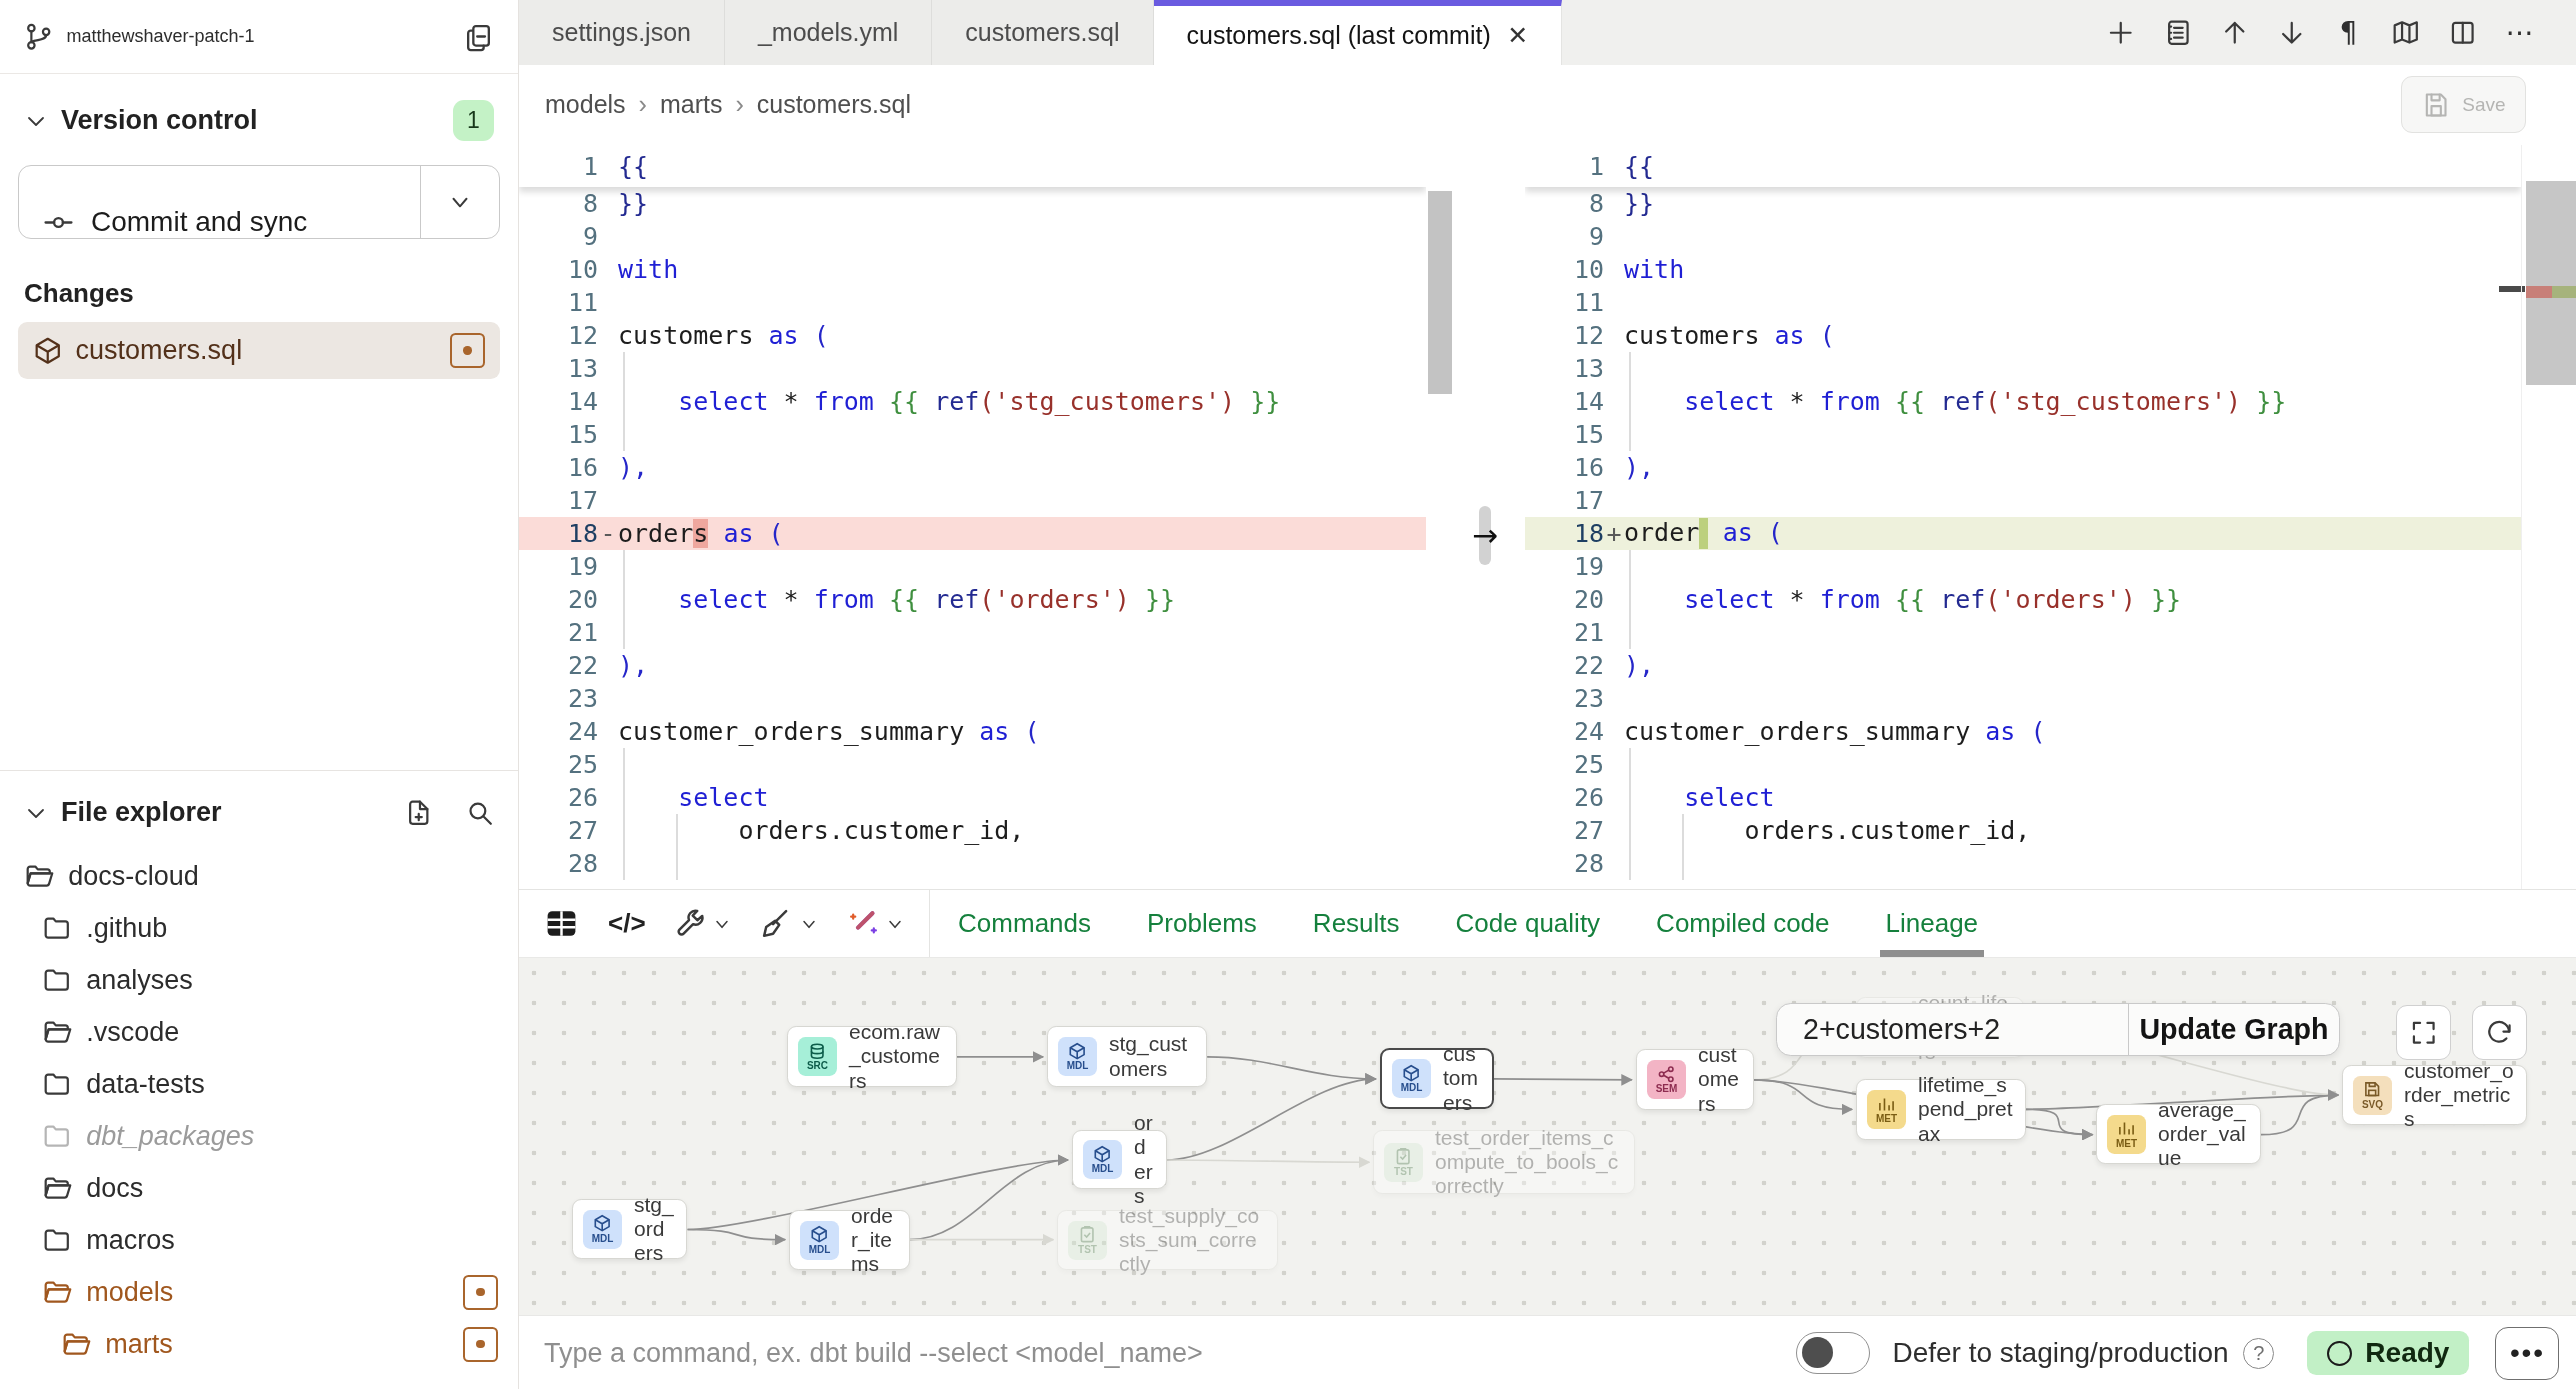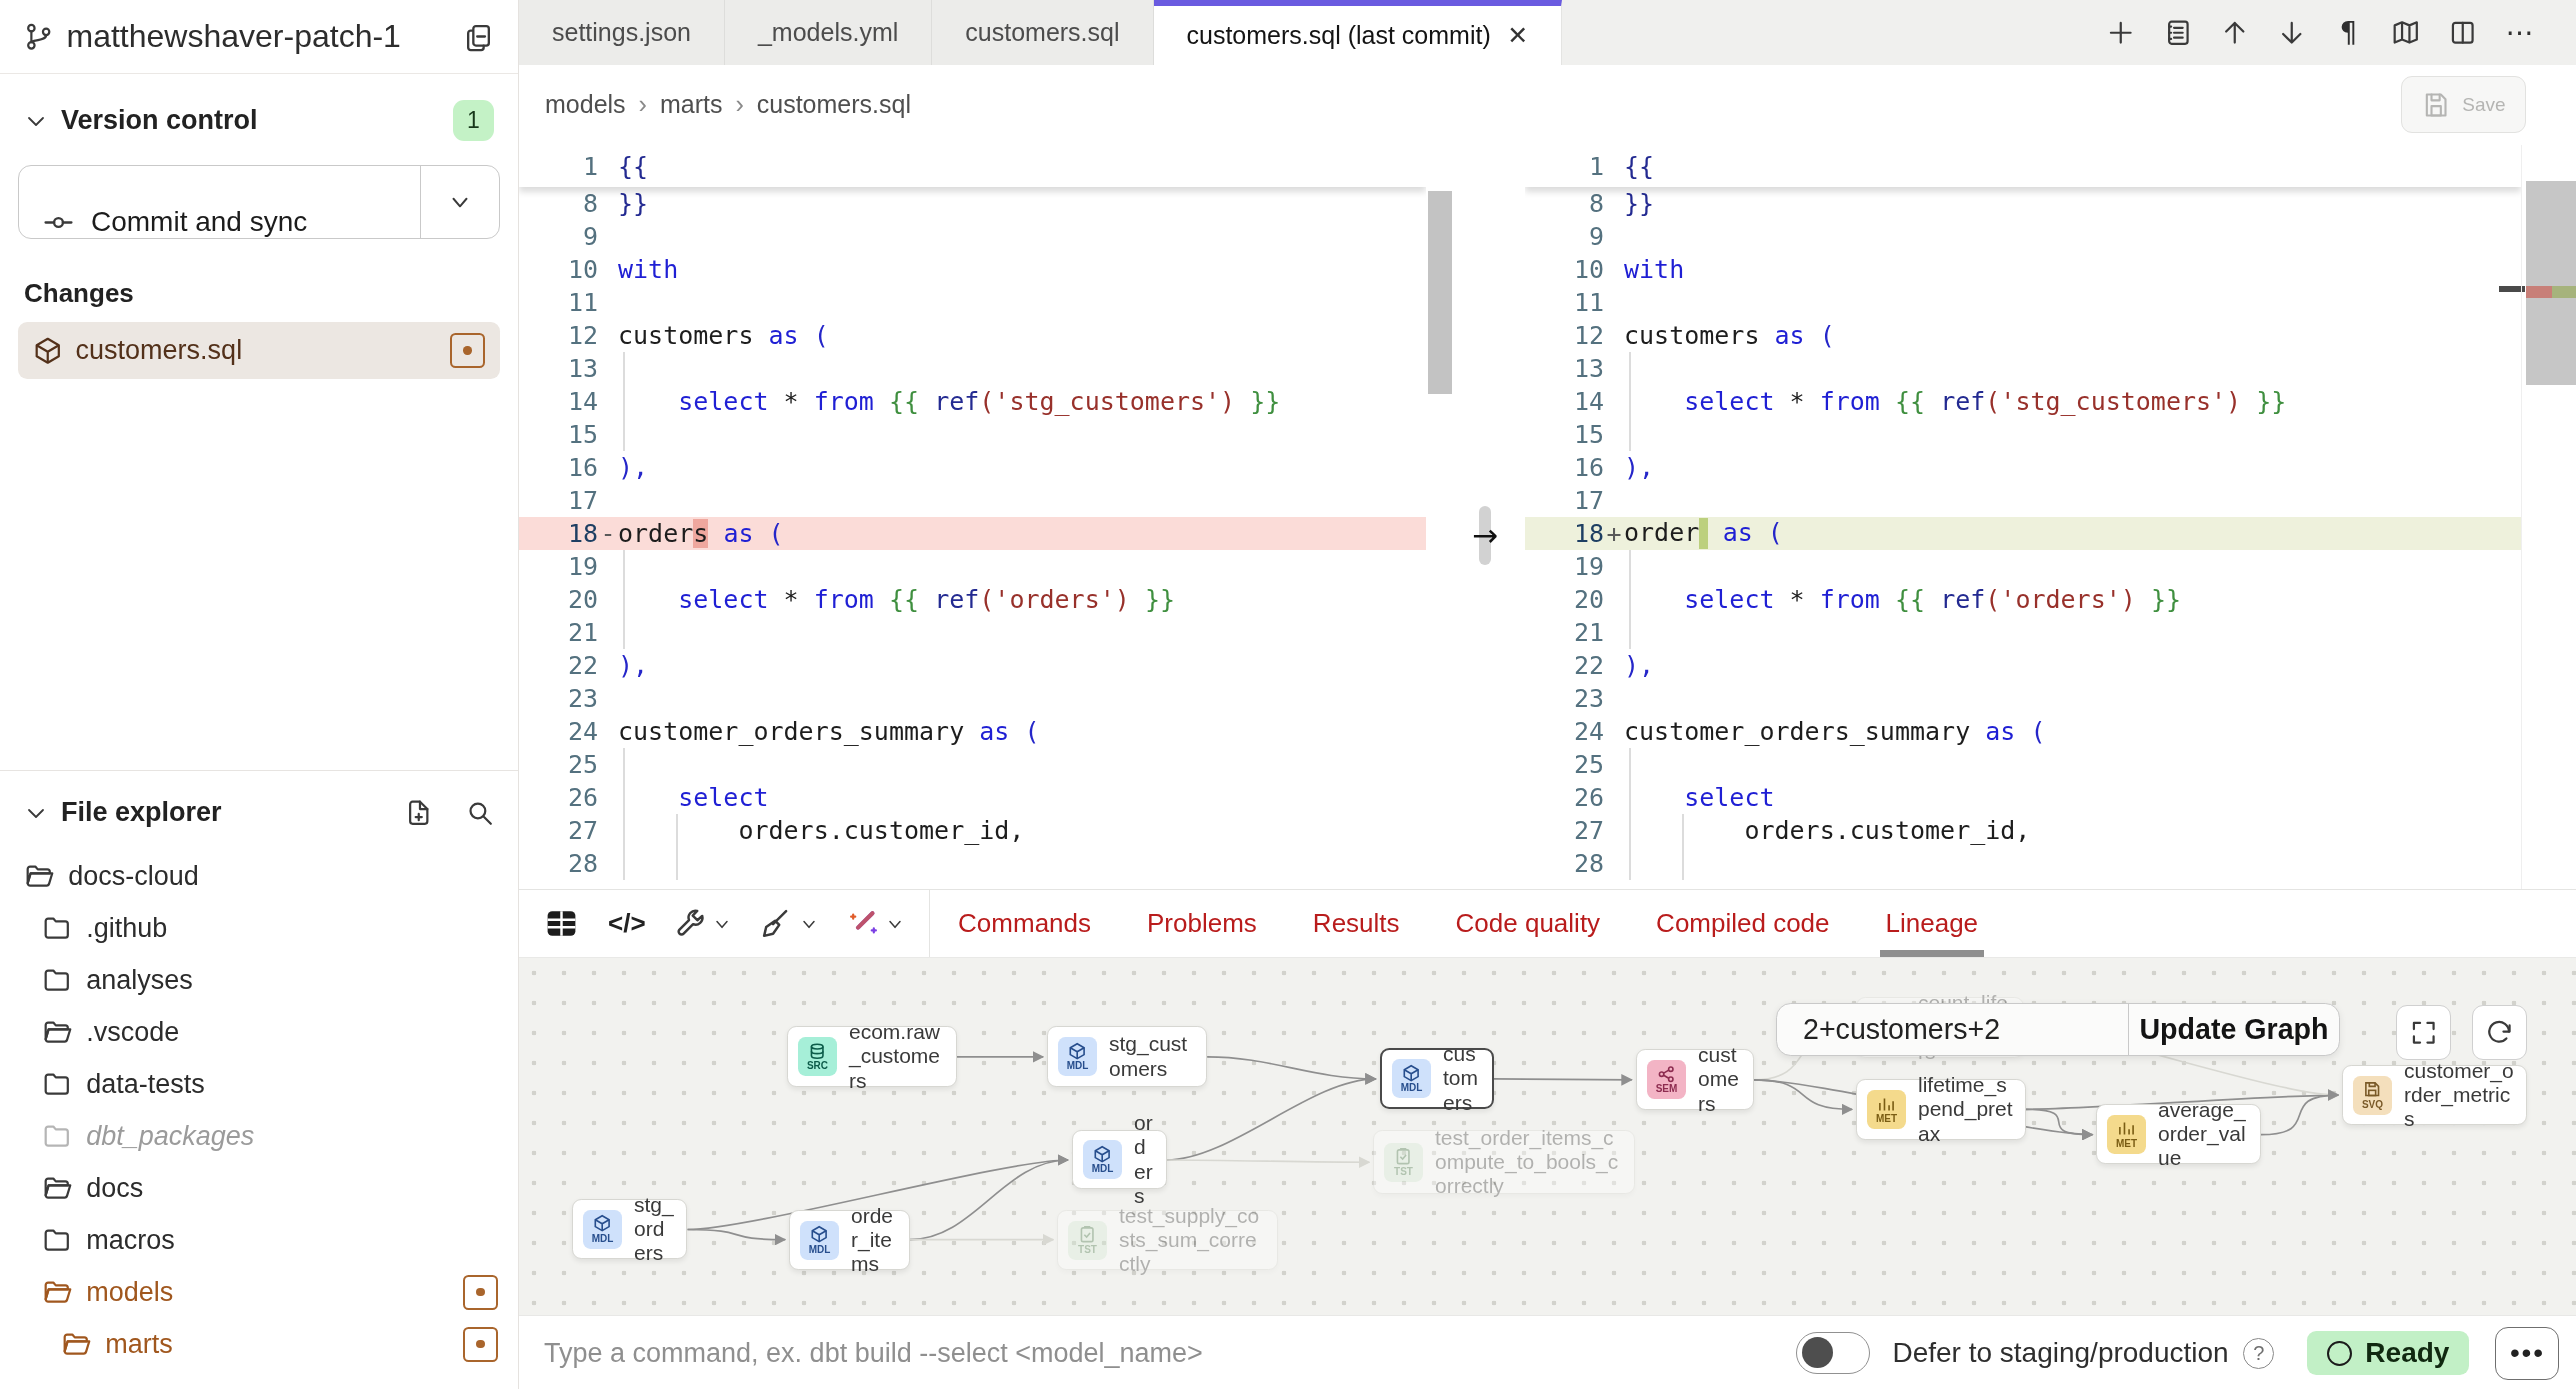--- a/index.html
+++ b/index.html
@@ -5,21 +5,21 @@
   *{margin:0;padding:0;box-sizing:border-box;}
   html,body{background:#fff;}
   body{font-family:"Liberation Sans",sans-serif;color:#1d1d1d;}
   #app{position:relative;width:2576px;height:1389px;overflow:hidden;background:#fff;}
   svg{display:block;}
   .ic{stroke:#3a3a3a;fill:none;stroke-width:1.8;stroke-linecap:round;stroke-linejoin:round;}
 
   
   #sidebar{position:absolute;left:0;top:0;width:519px;height:1389px;background:#fff;border-right:1.8px solid #e5e2df;z-index:4;}
   .sb-top{height:74px;display:flex;align-items:center;padding:0 24px;border-bottom:1.8px solid #ebe8e5;}
-  .sb-branch{display:flex;align-items:center;gap:13px;font-size:32px;color:#2d2d2d;flex:1;min-width:0;}
+  .sb-branch{display:flex;align-items:center;gap:13px;font-size:18px;color:#2d2d2d;flex:1;min-width:0;}
   .sec-head{display:flex;align-items:center;gap:13px;padding:26px 24px 18.4px 24px;}
   .sec-title{font-size:27px;font-weight:700;color:#222;flex:1;}
   .badge-green{background:#c4f2c6;color:#17381a;font-size:23px;min-width:41px;height:41px;border-radius:11px;display:flex;align-items:center;justify-content:center;padding:0 9.2px;}
   .commit-btn{margin:5.5px 18.4px 0 18.4px;height:74px;border:1.8px solid #c9c9c9;border-radius:13px;display:flex;align-items:stretch;background:#fff;}
   .commit-main{flex:1;display:flex;align-items:flex-end;gap:16.6px;padding:0 24px;font-size:28px;color:#1c1c1c;}
   .commit-caret{width:79px;display:flex;align-items:center;justify-content:center;border-left:1.8px solid #c9c9c9;}
   .changes-label{font-size:26px;font-weight:700;color:#222;padding:39px 24px 13px 24px;}
   .change-item{margin:0 18.4px;height:57px;background:#ece7e2;border-radius:9.2px;display:flex;align-items:center;gap:13px;padding:0 14.7px;color:#53311a;font-size:27px;}
   .mod-badge{margin-left:auto;width:35px;height:35px;border:2.8px solid #a9652c;border-radius:5.5px;position:relative;}
   .mod-badge::after{content:"";position:absolute;left:50%;top:50%;width:8.3px;height:8.3px;margin:-4.1px 0 0 -4.1px;border-radius:50%;background:#a9652c;}
@@ -74,21 +74,21 @@
   #ruler{position:absolute;left:2002px;top:0;width:55px;height:744px;border-left:1.8px solid #efefef;}
   #ruler .thumb{position:absolute;left:3.7px;right:0;top:36px;height:204px;background:#c6c6c6;}
   #ruler .r-red{position:absolute;left:3.7px;width:26px;top:141px;height:12px;background:#c87f78;}
   #ruler .r-green{position:absolute;left:29.5px;right:0;top:141px;height:12px;background:#a6b37c;}
   #ruler-mark{position:absolute;left:1980px;top:141px;width:26px;height:6.4px;background:#4a4a4a;}
 
   
   #bpanel-tabs{position:absolute;left:519px;top:889px;right:0;height:69px;background:#fff;border-top:1.8px solid #e4e4e2;border-bottom:1.8px solid #e9e9e7;display:flex;align-items:stretch;}
   .bp-tools{display:flex;align-items:center;gap:28px;padding:0 24px;border-right:1.8px solid #e4e4e2;}
   .bp-tool{display:flex;align-items:center;gap:5.5px;}
-  .btab{display:flex;align-items:center;padding:0 28px;font-size:26px;color:#b91c1c;position:relative;}
+  .btab{display:flex;align-items:center;padding:0 28px;font-size:26px;color:#15803d;position:relative;}
   .btab.active::after{content:"";position:absolute;left:22px;right:22px;bottom:0;height:7.4px;background:#8f8f8f;}
 
   
   #lineage{position:absolute;left:519px;top:958px;width:2057px;height:357px;background:#f2f2ef;overflow:hidden;
     background-image:radial-gradient(circle,#d2d2cc 2.1px,transparent 2.6px);background-size:30px 30px;}
   #edges{position:absolute;left:0;top:0;z-index:0;}
   .lnode{position:absolute;background:#fff;border:1.8px solid #d7d7d2;border-radius:9.2px;box-shadow:0 2.8px 5.5px rgba(0,0,0,.07);display:flex;align-items:center;gap:12px;padding:0 11px 0 10px;z-index:1;}
   .lnode.selected{border:2.8px solid #4a4a4a;}
   .lnode.faded{opacity:.35;}
   .lbadge{width:39px;height:39px;border-radius:7.4px;display:flex;flex-direction:column;align-items:center;justify-content:center;flex:0 0 auto;}

